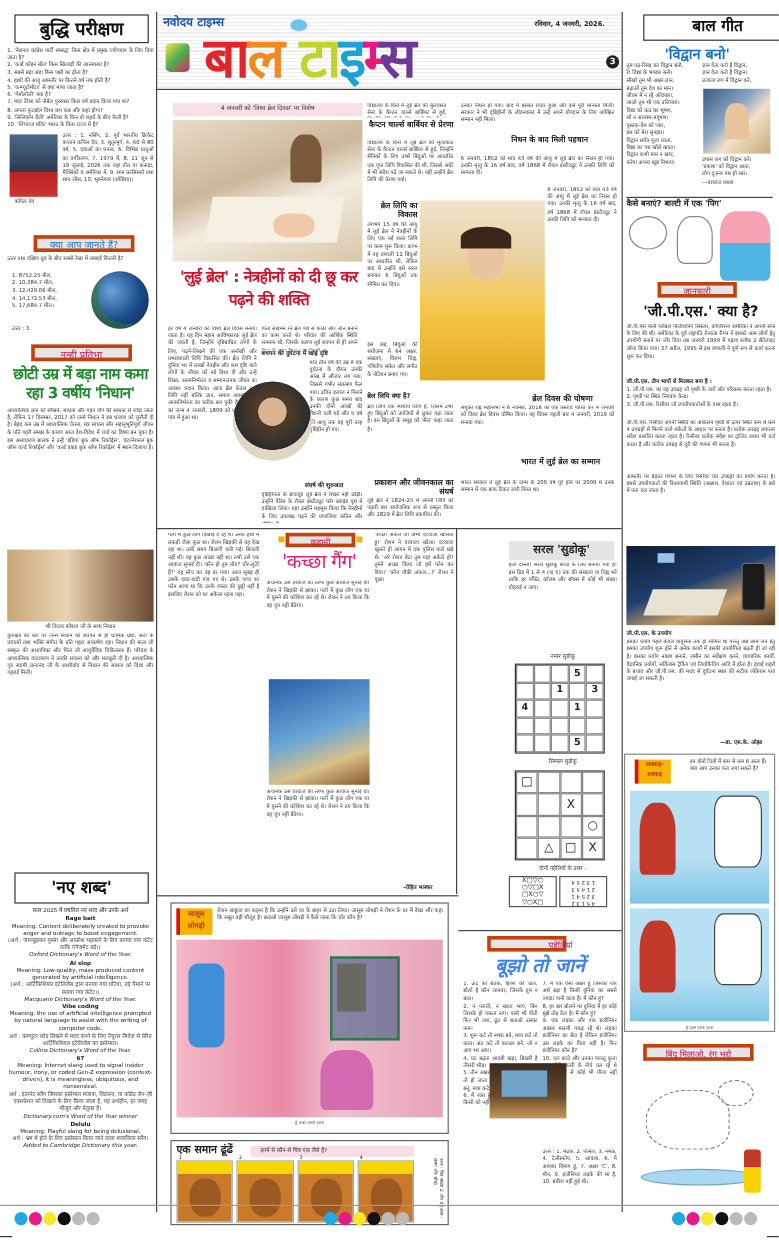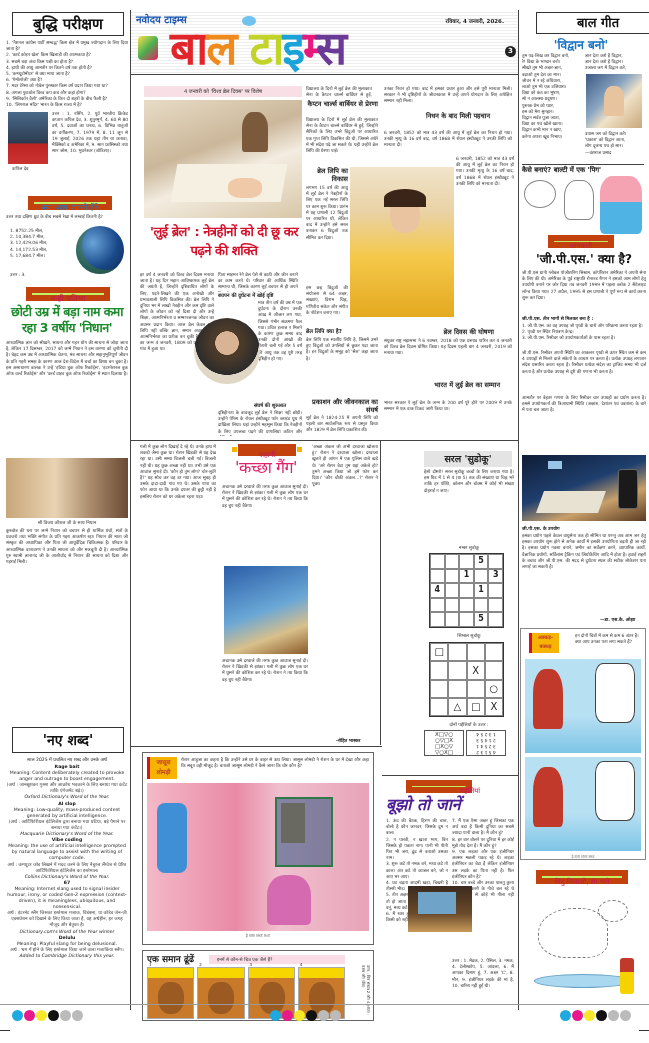--- a/index.html
+++ b/index.html
@@ -5,21 +5,21 @@
 *{box-sizing:border-box;margin:0;padding:0}
 html,body{width:649px;height:1043px;overflow:hidden;background:#fff}
 body{font-family:"DejaVu Sans",sans-serif;color:#222;position:relative;font-size:4.6px;line-height:1.35}
 .abs{position:absolute}
 .txt{font-size:4.4px;line-height:6.2px;color:#333;text-align:justify}
 .vline{position:absolute;background:#444;width:1px}
 .hline{position:absolute;background:#444;height:1px}
 .boxtitle{border:1px solid #333;text-align:center;font-weight:bold;font-family:"DejaVu Serif",serif;color:#111}
 .redhead{color:#d3112b;font-weight:bold;font-family:"DejaVu Sans",sans-serif;text-align:center;letter-spacing:-0.5px}
 .greenhead{color:#1a8a2a;font-weight:bold;text-align:center;letter-spacing:-0.5px}
-.label-tag{border:6px solid #c2410c;text-align:center;color:#c2185b;background:#bef264}
+.label-tag{border:3px solid #c2410c;text-align:center;color:#c2185b;background:#e5e5e5}
 .sub{font-weight:bold;text-align:right;color:#222;font-size:6.5px;line-height:8px}
 .img{position:absolute;overflow:hidden}
 .cmyk{position:absolute;display:flex;gap:1px}
 .cmyk span{width:11px;height:11px;border-radius:50%;display:block}
 .grid{position:absolute;display:grid;border:1px solid #333}
 .grid div{border:0.5px solid #888;display:flex;align-items:center;justify-content:center;font-weight:bold;color:#222}
 </style>
 </head>
 <body>
 
@@ -246,21 +246,21 @@
   </div>
 <div class="abs" id="sudoku-ans-num" style="left:466px;top:730px;width:40px;border:1px solid #555;font-size:4.4px;line-height:6px;text-align:center;transform:rotate(180deg);">
     <div>4 5 1 3 2</div>
     <div>3 2 5 4 1</div>
     <div>2 1 4 5 3</div>
     <div>1 3 2 5 4</div>
   </div>
 
 <div class="hline" style="left:382px;top:775px;width:136px;"></div>
 <div class="abs label-tag" style="left:406px;top:780px;width:66px;height:13px;font-size:7px;line-height:11px;padding-left:48px;">पहेलियां</div>
-<div class="abs" style="left:386px;top:795px;width:128px;text-align:left;font-size:16px;line-height:20px;font-weight:bold;font-style:italic;color:#4c1d95;">बूझो तो जानें</div>
+<div class="abs" style="left:386px;top:795px;width:128px;text-align:center;font-size:16px;line-height:20px;font-weight:bold;font-style:italic;color:#3b82f6;">बूझो तो जानें</div>
 <div class="abs txt" id="riddles-col1" style="left:386px;top:818px;width:62px;height:200px;overflow:hidden;">
     <div>1. ऊंट की बैठक, हिरण की चाल, बोलो है कौन जानवर, जिसके दुम न बाल।</div>
     <div>2. न पलती, न खाता भाग, बिन जिसके हो पकता नाग। पानी भी पीती फिर भी जरा, ढूंढ से बताओ उसका नाम।</div>
     <div>3. शुरू कटे तो नमक बने, मध्य कटे तो काल। अंत कटे तो काजल बने, जो न आए भर आए।</div>
     <div>4. घट बढ़ता आदमी खड़ा, बिखरी है तीसरी भीड़।</div>
     <div>5. तीन अक्षर का मेरा नाम, प्रथम कटे तो हो जाता चालू। अंत कटे तो मांस बनूं, मध्य कटे तो बनूं।</div>
     <div>6. मैं रक्त हूं पर कोई नहीं, मैं कहीं किसी को नहीं दिखता हूं।</div>
   </div>
 <div class="abs txt" id="riddles-col2" style="left:452px;top:818px;width:62px;height:100px;overflow:hidden;">
     <div>7. मैं एक ऐसा अक्षर हूं जिसका एक अर्थ बड़ा है किसी दुनिया का सबसे ज्यादा पानी वाला है। मैं कौन हूं?</div>

